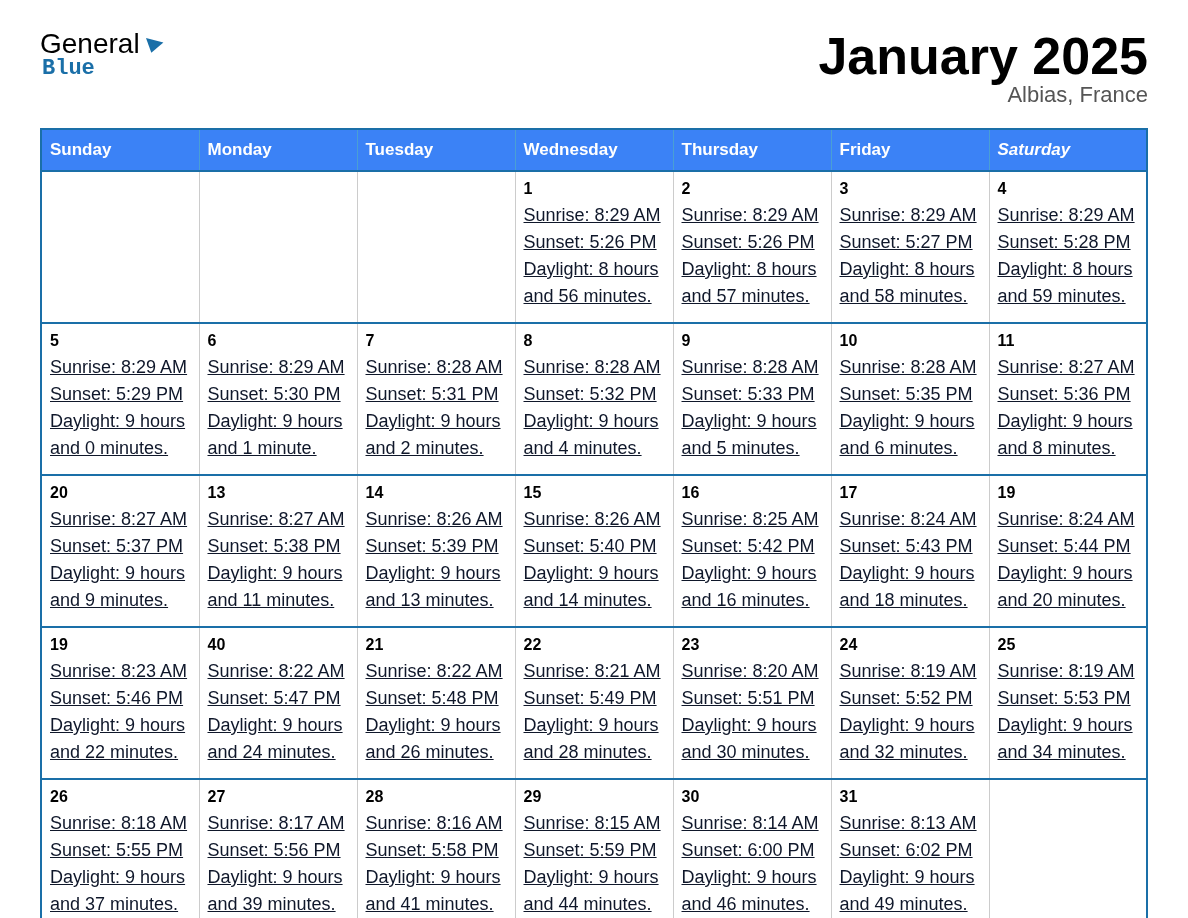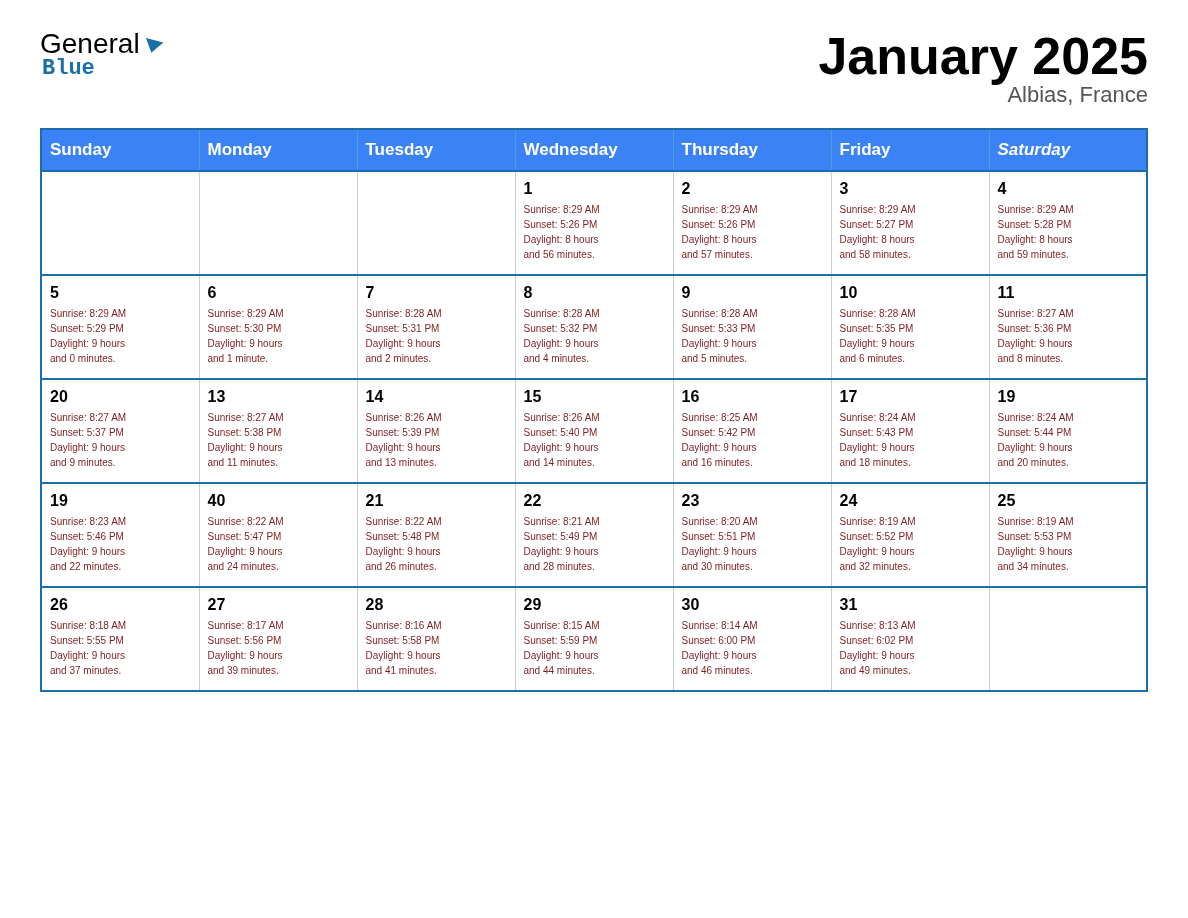--- a/index.html
+++ b/index.html
@@ -84,23 +84,24 @@
       border-right: none;
     }
     .day-number {
       font-size: 16px;
       font-weight: bold;
       color: #000;
       display: block;
       margin-bottom: 4px;
     }
     .day-info {
-      font-size: 10px;
-      color: #7f1d1d;
+      font-size: 18px;
+      color: #0f172a;
       line-height: 1.5;
+      text-decoration: underline;
     }
     .empty-cell {
       background: #fff;
     }
   </style>
 </head>
 <body>
 
 <div class="header">
   <div class="logo">

